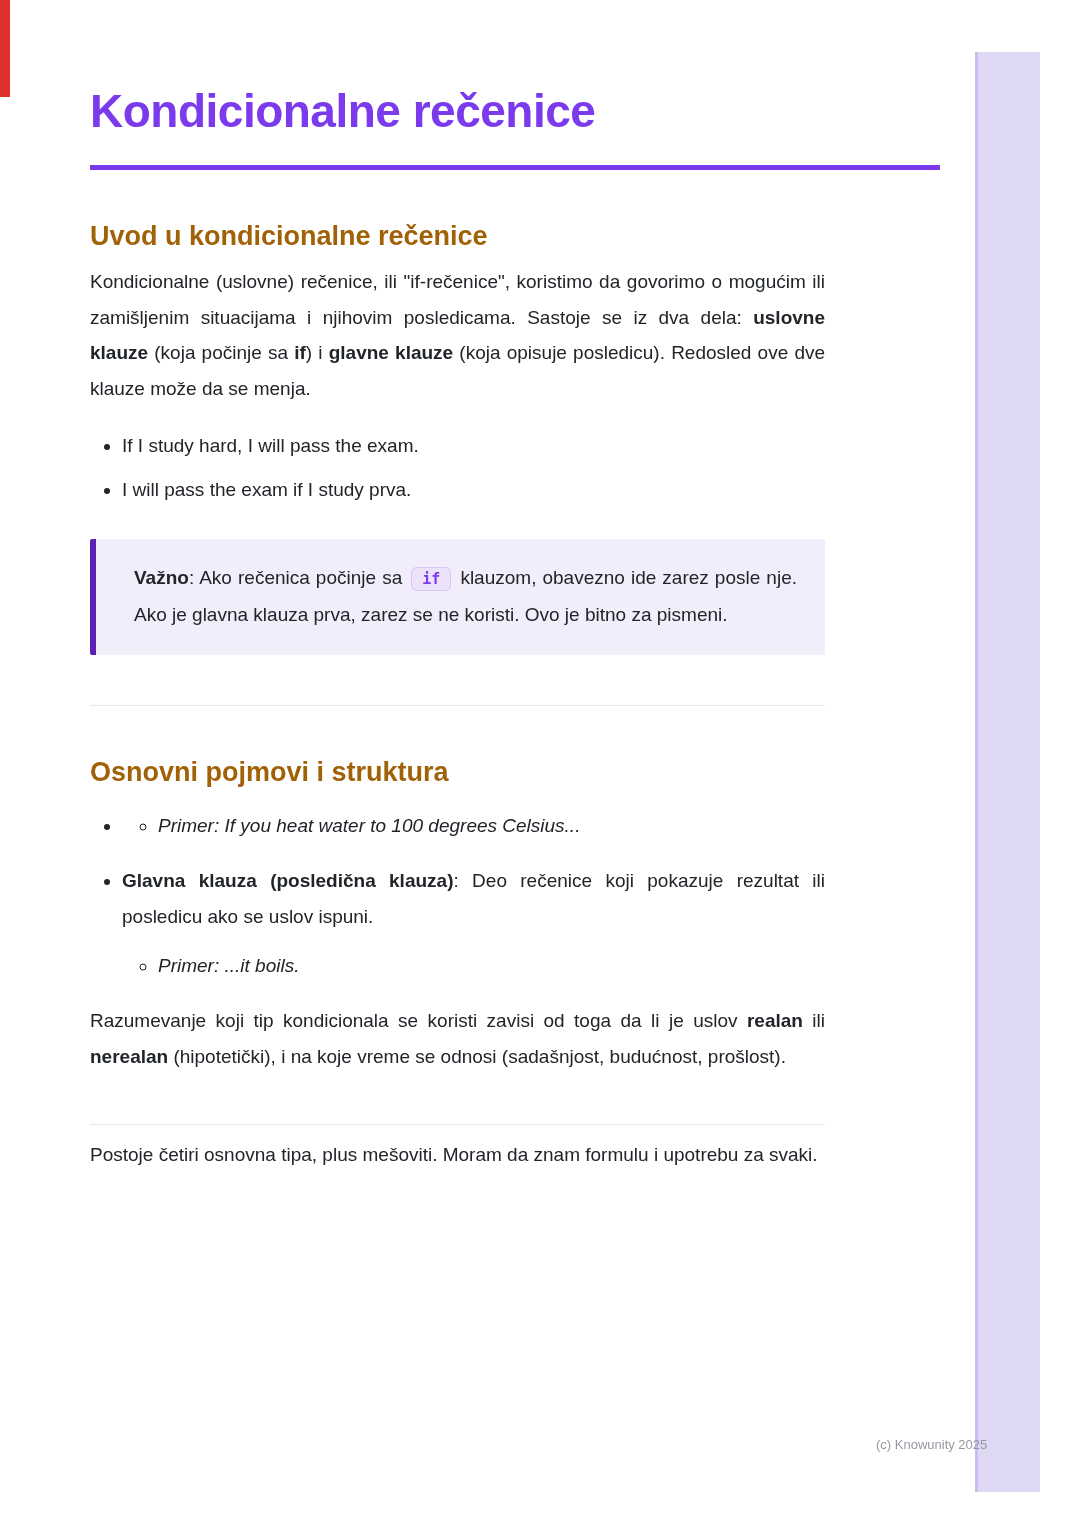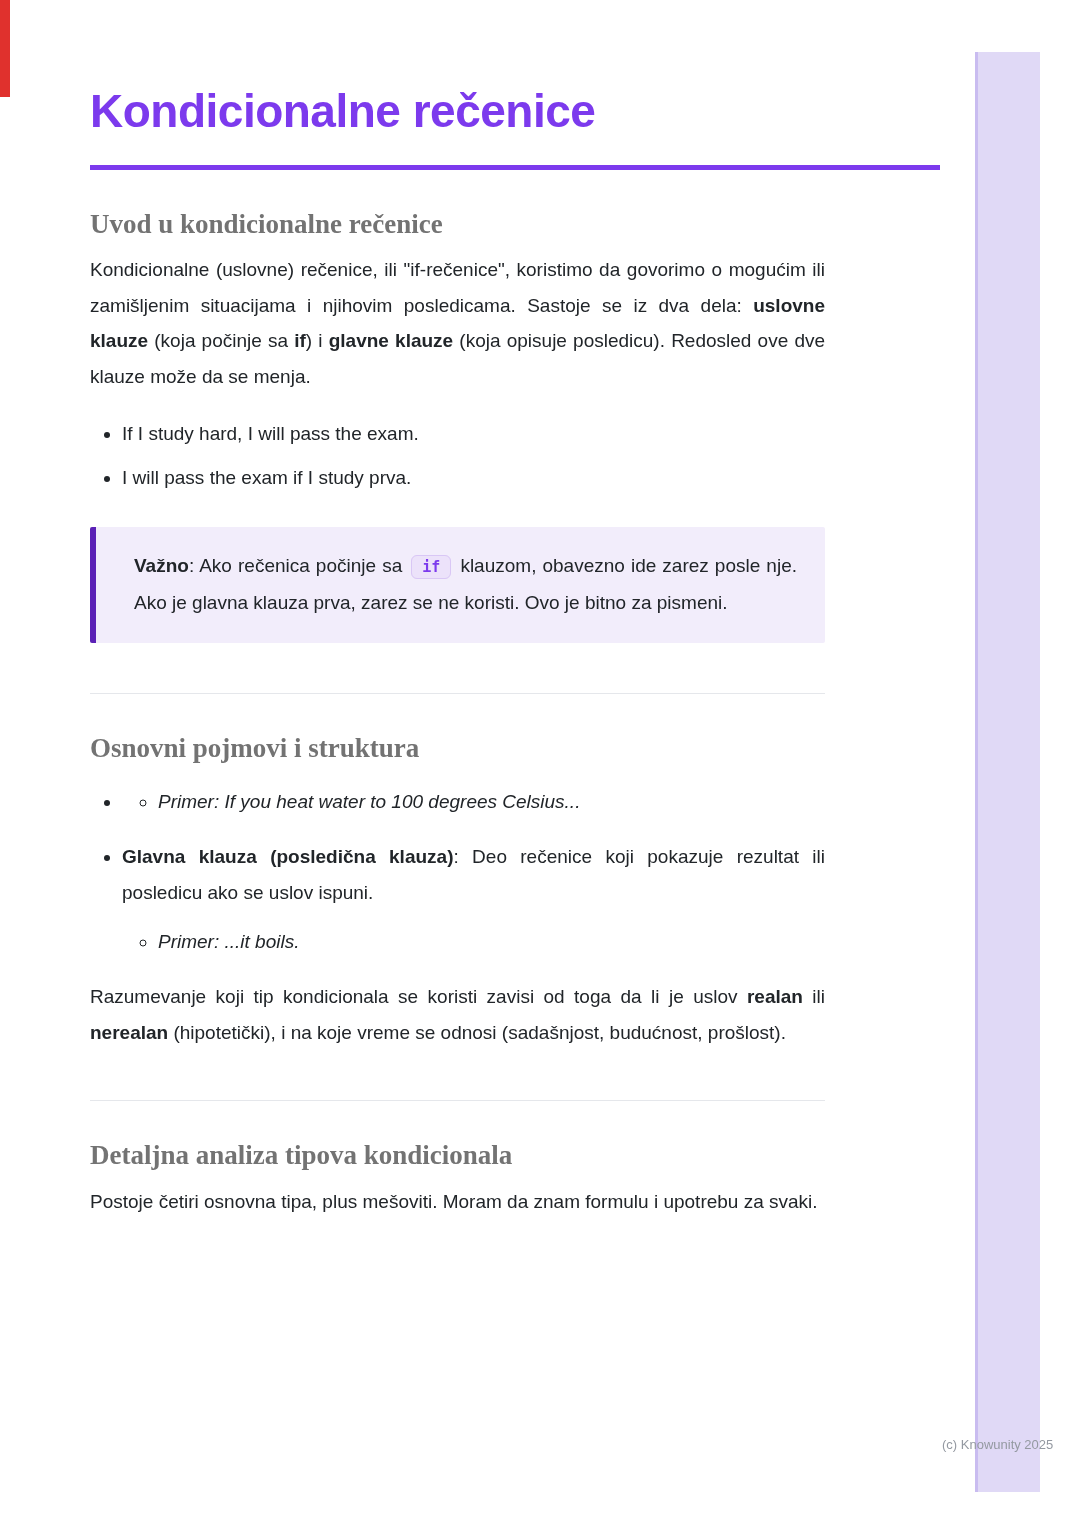--- a/index.html
+++ b/index.html
@@ -41,24 +41,23 @@
   }
   .title-rule {
     width: 850px;
     height: 5px;
     background: #7c3aed;
     margin-top: 28px;
   }
   .h2 {
     font-size: 27px;
     font-weight: 700;
-    color: #737373;
-    margin-top: 38px;
+    color: #a16207;
+    margin-top: 50px;
     line-height: 1.2;
-    font-family: Liberation Serif, serif;
   }
   .para {
     font-size: 19px;
     line-height: 1.88;
     text-align: justify;
     margin-top: 12px;
   }
   .b { font-weight: 700; }
   .i { font-style: italic; }
   .examples {
@@ -114,21 +113,21 @@
     margin-top: 14px;
   }
   .sub li {
     font-size: 19px;
     font-style: italic;
     line-height: 1.8;
     margin-top: 6px;
   }
   .copyright {
     position: absolute;
-    left: 942px;
+    left: 876px;
     top: 1437px;
     font-size: 13px;
     color: #9499a1;
     z-index: 2;
   }
 </style>
 </head>
 <body>
 
 <div class="page">
@@ -169,21 +168,20 @@
             <li><span class="i">Primer: ...it boils.</span></li>
           </ul>
         </li>
       </ul>
       <p class="para"><span class="">Razumevanje koji tip kondicionala se koristi zavisi od toga da li je uslov </span><span class="b">realan</span><span class=""> ili </span><span class="b">nerealan</span><span class=""> (hipotetički), i na koje vreme se odnosi (sadašnjost, budućnost, prošlost).</span></p>
     </section>
 
     <hr class="divider">
 
     <section>
-      <h2 class="h2">Detaljna analiza tipova kondicionala</h2>
       <p class="para">Postoje četiri osnovna tipa, plus mešoviti. Moram da znam formulu i upotrebu za svaki.</p>
     </section>
 
   </main>
 
   <div class="copyright">(c) Knowunity 2025</div>
 
 </div>
 
 </body></html>

